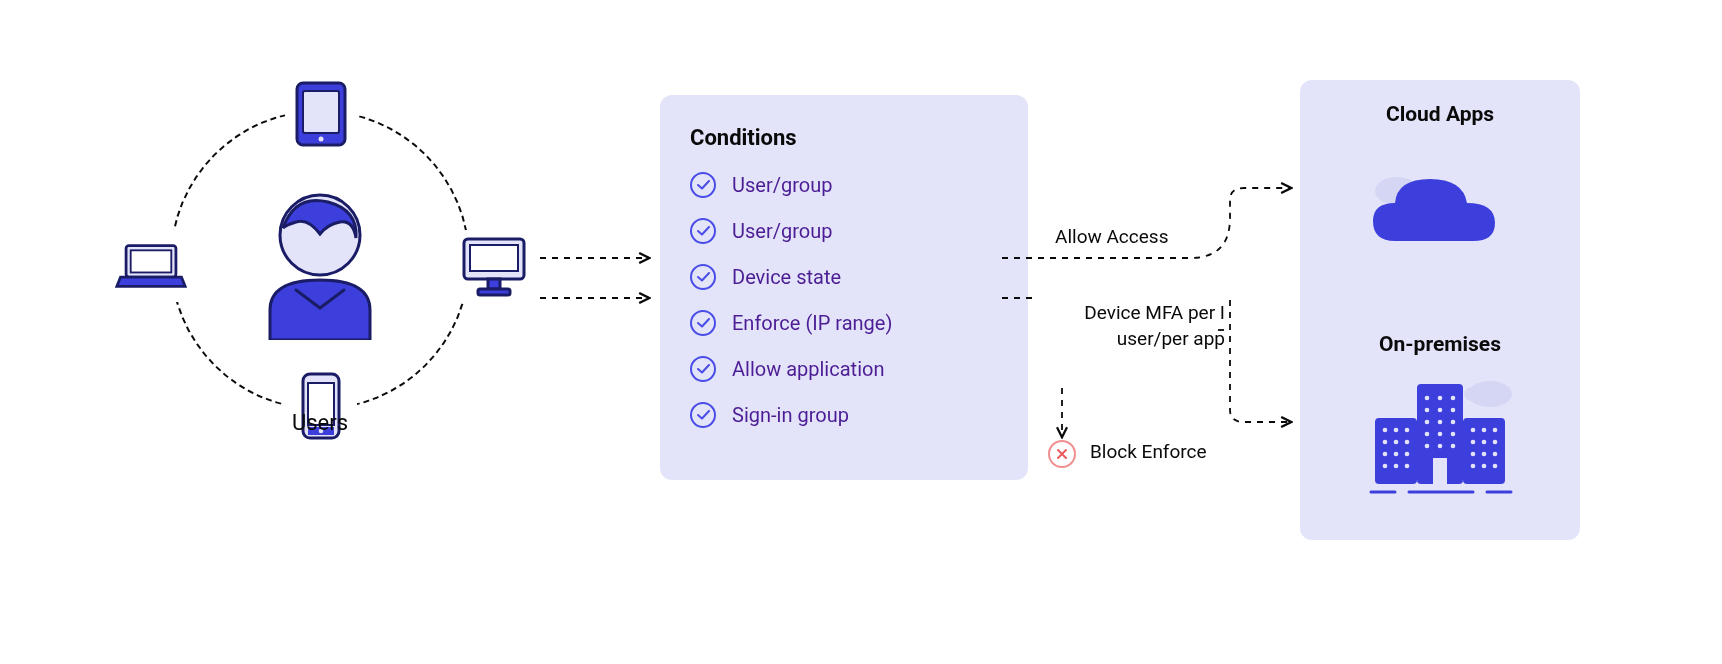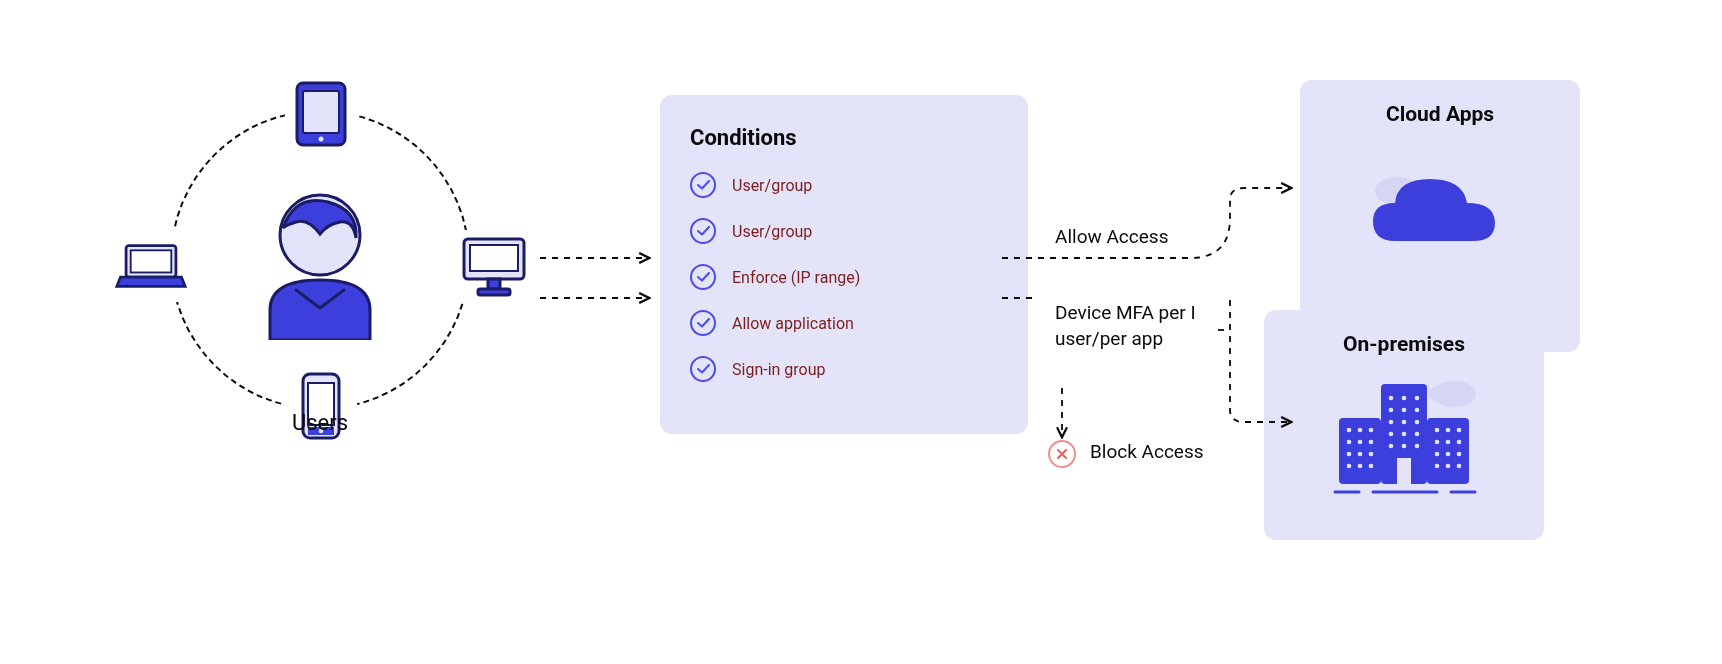--- a/index.html
+++ b/index.html
@@ -73,40 +73,41 @@
   .conditions h3 {
     font-size: 22px;
     font-weight: 700;
     color: #0a0a0a;
     margin-bottom: 22px;
   }
   .cond-list { list-style: none; }
   .cond-list li {
     display: flex;
     align-items: center;
-    font-size: 16px;
-    color: #7f1d1d;
+    font-size: 20px;
+    color: #4c1d95;
     margin: 20px 0;
     text-align: right;
   }
   .check-badge {
     width: 26px; height: 26px;
     border: 2px solid #4a4de7;
     border-radius: 50%;
     display:flex; align-items:center; justify-content:center;
     margin-right: 16px;
     flex-shrink:0;
   }
   .check-badge svg { stroke: #4a4de7; }
 
   
   .outcome {
     position: absolute;
     font-size: 19px;
     color: #0a0a0a;
+    text-align: right;
   }
   .allow-pos  { left: 1055px; top: 225px; }
   .enforce-pos{ left: 1055px; top: 300px; width: 170px; line-height: 1.35; }
   .block-pos  { left: 1090px; top: 440px; }
 
   .x-badge {
     position: absolute;
     left: 1048px; top: 440px;
     width: 28px; height: 28px;
     border: 2px solid #f08f8f;
@@ -124,21 +125,21 @@
     padding: 22px 20px 26px;
     text-align: center;
   }
   .tile h4 {
     font-size: 21px;
     font-weight: 700;
     color: #0a0a0a;
     margin-bottom: 18px;
   }
   .tile-cloud { left: 1300px; top: 80px; height: 272px; }
-  .tile-prem  { left: 1264px; top: 310px; height: 230px; }
+  .tile-prem  { left: 1300px; top: 310px; height: 230px; }
   .tile-illus { display:flex; align-items:center; justify-content:center; height: 120px; }
 
   
   .wires {
     position: absolute;
     left: 0; top: 0;
     width: 1722px; height: 664px;
     pointer-events: none;
   }
 </style>
@@ -214,20 +215,28 @@
             </svg>
         </span>
         <span>User/group</span>
       </li>
       <li>
         <span class="check-badge">
           <svg width="13" height="10" viewBox="0 0 13 10" fill="none">
               <path d="M1 5 L5 8.5 L12 1" stroke-width="2" stroke-linecap="round" stroke-linejoin="round"></path>
             </svg>
         </span>
+        <span>Device state</span>
+      </li>
+      <li>
+        <span class="check-badge">
+          <svg width="13" height="10" viewBox="0 0 13 10" fill="none">
+              <path d="M1 5 L5 8.5 L12 1" stroke-width="2" stroke-linecap="round" stroke-linejoin="round"></path>
+            </svg>
+        </span>
         <span>Enforce (IP range)</span>
       </li>
       <li>
         <span class="check-badge">
           <svg width="13" height="10" viewBox="0 0 13 10" fill="none">
               <path d="M1 5 L5 8.5 L12 1" stroke-width="2" stroke-linecap="round" stroke-linejoin="round"></path>
             </svg>
         </span>
         <span>Allow application</span>
       </li>
@@ -242,21 +251,21 @@
     </ul>
   </div>
 
   <div class="outcome allow-pos">Allow Access</div>
   <div class="outcome enforce-pos">Device MFA per I user/per app</div>
   <div class="x-badge">
     <svg width="12" height="12" viewBox="0 0 12 12" fill="none">
         <path d="M2 2 L10 10 M10 2 L2 10" stroke-width="2" stroke-linecap="round"></path>
       </svg>
   </div>
-  <div class="outcome block-pos">Block Access</div>
+  <div class="outcome block-pos">Block Enforce</div>
 
   <div class="tile tile-cloud">
     <h4>Cloud Apps</h4>
     <div class="tile-illus">
       <svg width="170" height="110" viewBox="0 0 170 110">
         <ellipse cx="42" cy="42" rx="22" ry="14" fill="#d5d6f3"></ellipse>
         <ellipse cx="60" cy="40" rx="10" ry="8" fill="#d5d6f3"></ellipse>
         <path d="M40 92
                  Q18 92 18 72
                  Q18 54 40 54

